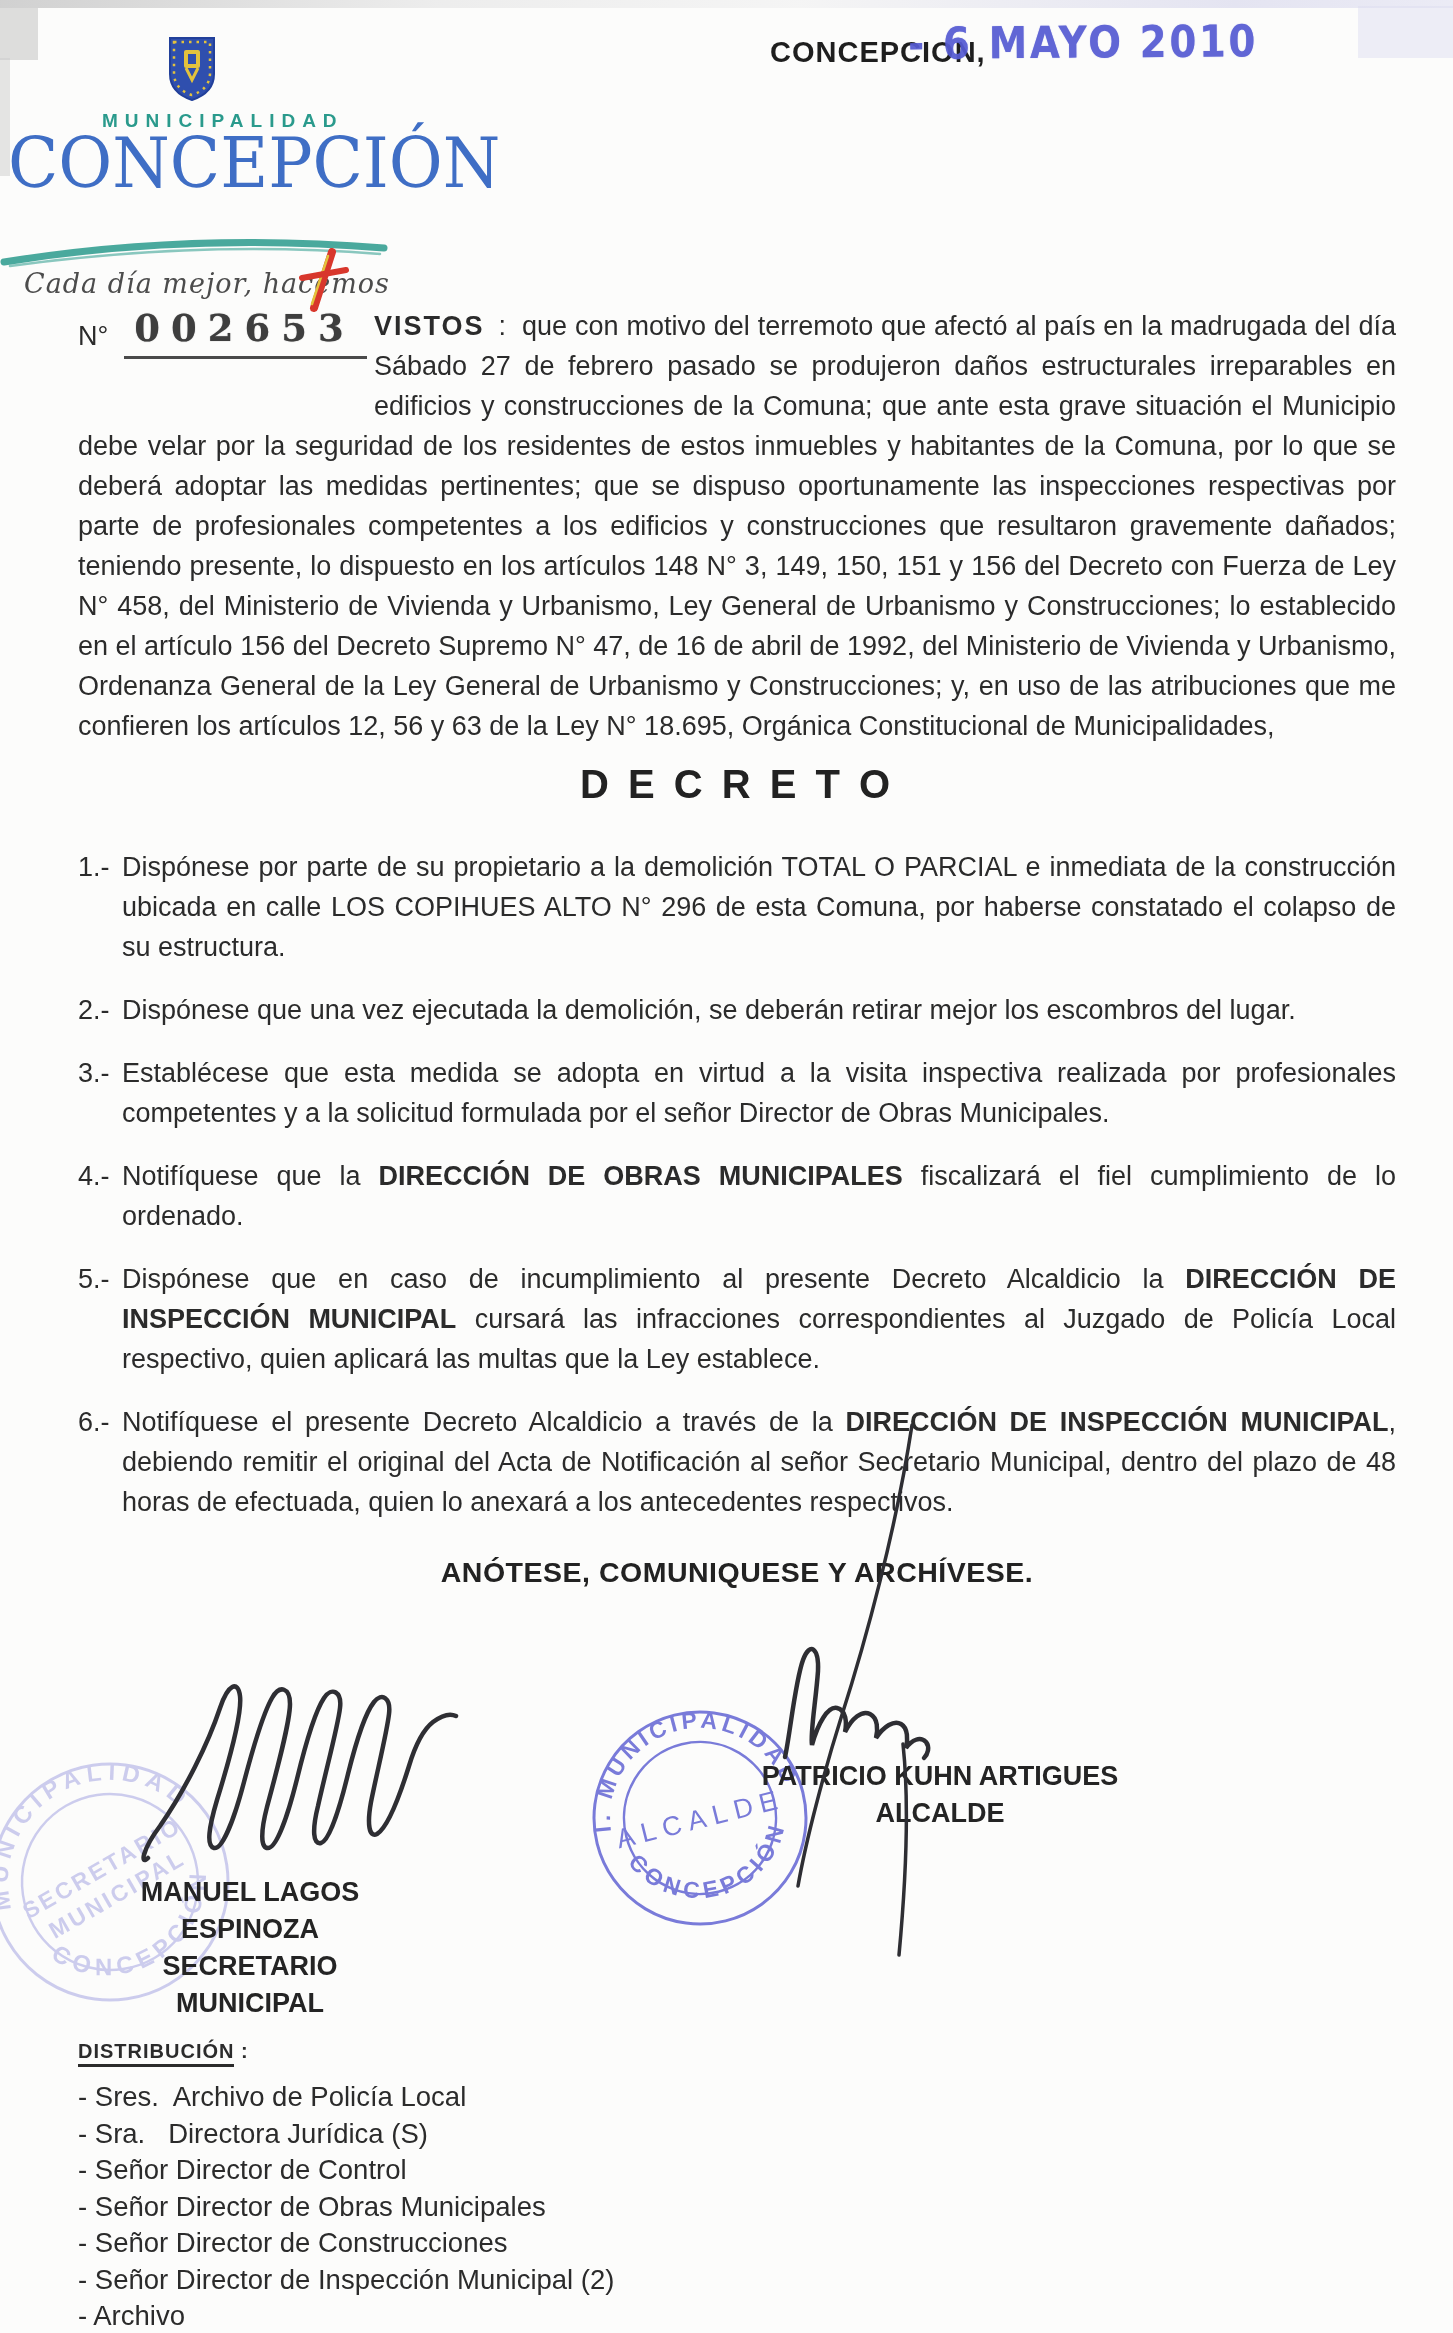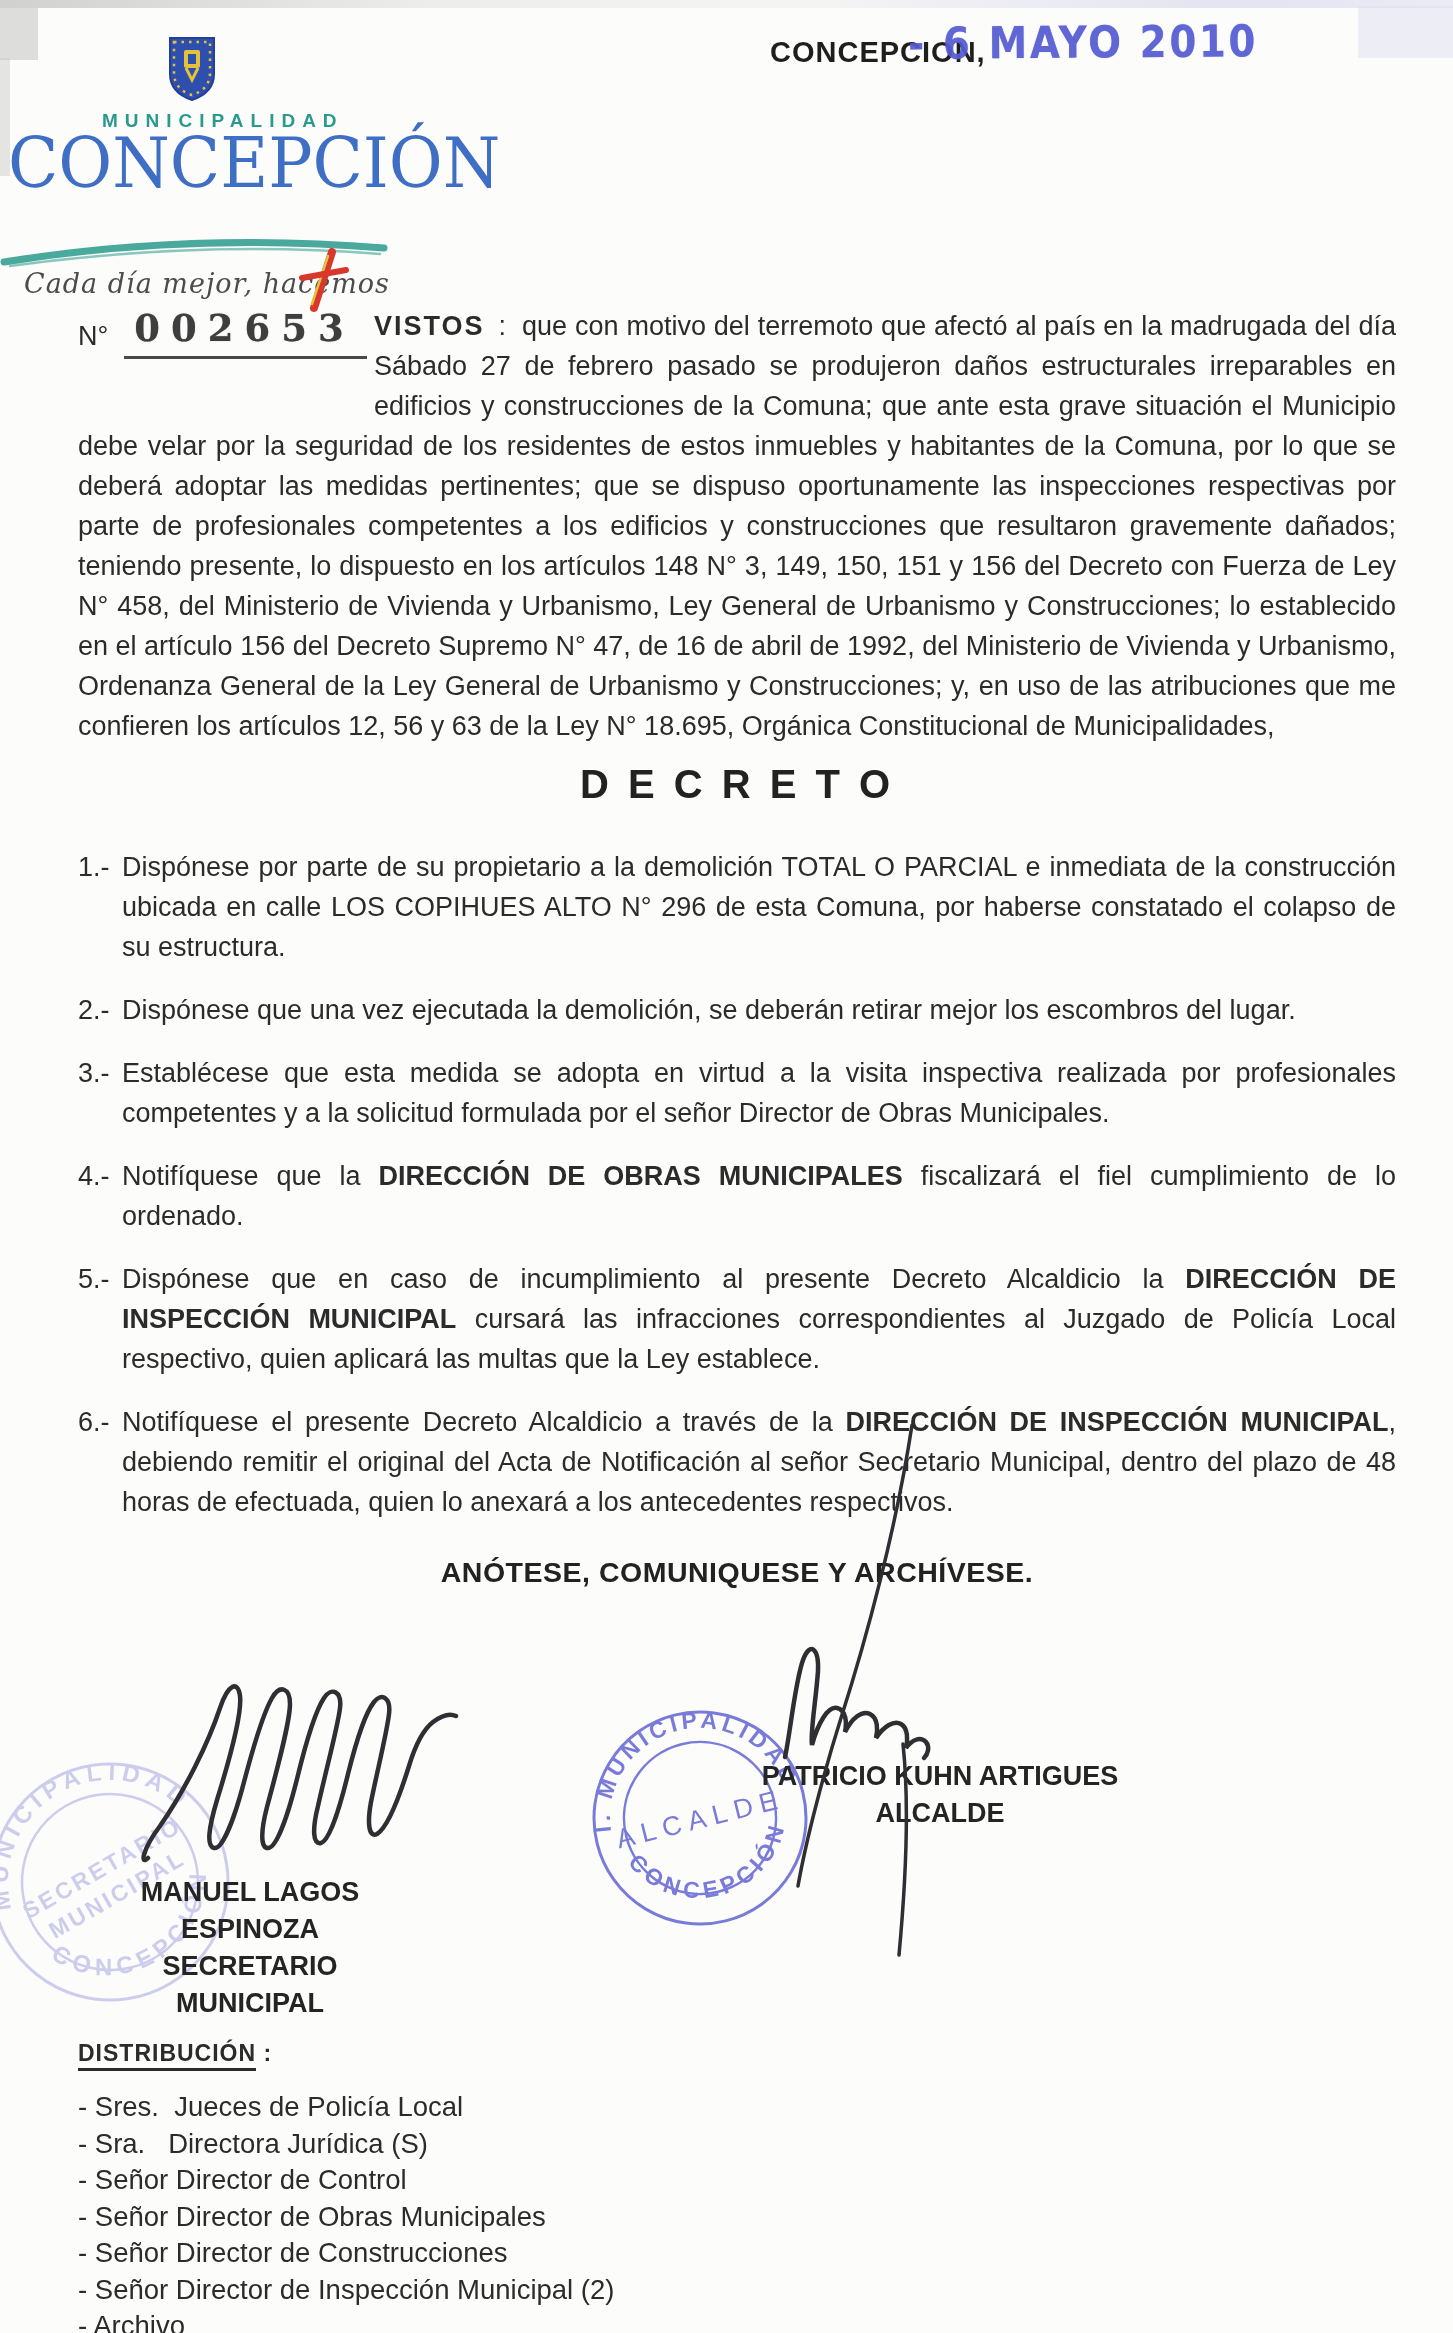--- a/index.html
+++ b/index.html
@@ -54,21 +54,21 @@
   
   .stamp{position:absolute;pointer-events:none;}
   .stamp-secretary{left:-30px;top:1742px;opacity:.48;transform:rotate(-30deg);}
   .stamp-mayor{left:588px;top:1706px;opacity:.82;transform:rotate(-14deg);}
   .sig-layer{position:absolute;left:0;top:0;pointer-events:none;}
   .sig-name{position:absolute;text-align:center;font-weight:bold;font-size:27px;line-height:37px;color:#242424;}
   .sig-secretary-name{left:95px;top:1874px;width:310px;}
   .sig-mayor-name{left:730px;top:1758px;width:420px;}
   
   .distribution{position:absolute;left:78px;top:2040px;width:760px;}
-  .dist-heading{font-size:23px;font-weight:bold;letter-spacing:1px;margin-bottom:22px;}
+  .dist-heading{font-size:20px;font-weight:bold;letter-spacing:1px;margin-bottom:16px;}
   .dist-word{border-bottom:3px solid #2b2b2b;padding-bottom:2px;}
   .dist-item{font-size:27.5px;line-height:36.5px;white-space:pre-wrap;}
 </style>
 </head>
 <body>
 
 <div class="page">
 
   <div class="art-top"></div>
   <div class="art-corner"></div>
@@ -234,21 +234,21 @@
       <path d="M 903,1744
         C 909,1800 906,1880 899,1955" stroke-width="3.5"></path>
       <path d="M 912,1425
         C 896,1530 866,1640 841,1718
         C 824,1772 806,1840 798,1886" stroke-width="3.5"></path>
     </g>
   </svg>
 
   <div class="distribution">
     <div class="dist-heading"><span class="dist-word">DISTRIBUCIÓN</span> <span>:</span></div>
-    <div class="dist-item">- Sres.  Jueces de Policía Local</div>
+    <div class="dist-item">- Sres.  Archivo de Policía Local</div>
     <div class="dist-item">- Sra.   Directora Jurídica (S)</div>
     <div class="dist-item">- Señor Director de Control</div>
     <div class="dist-item">- Señor Director de Obras Municipales</div>
     <div class="dist-item">- Señor Director de Construcciones</div>
     <div class="dist-item">- Señor Director de Inspección Municipal (2)</div>
     <div class="dist-item">- Archivo</div>
 
   </div>
 
 </div>

